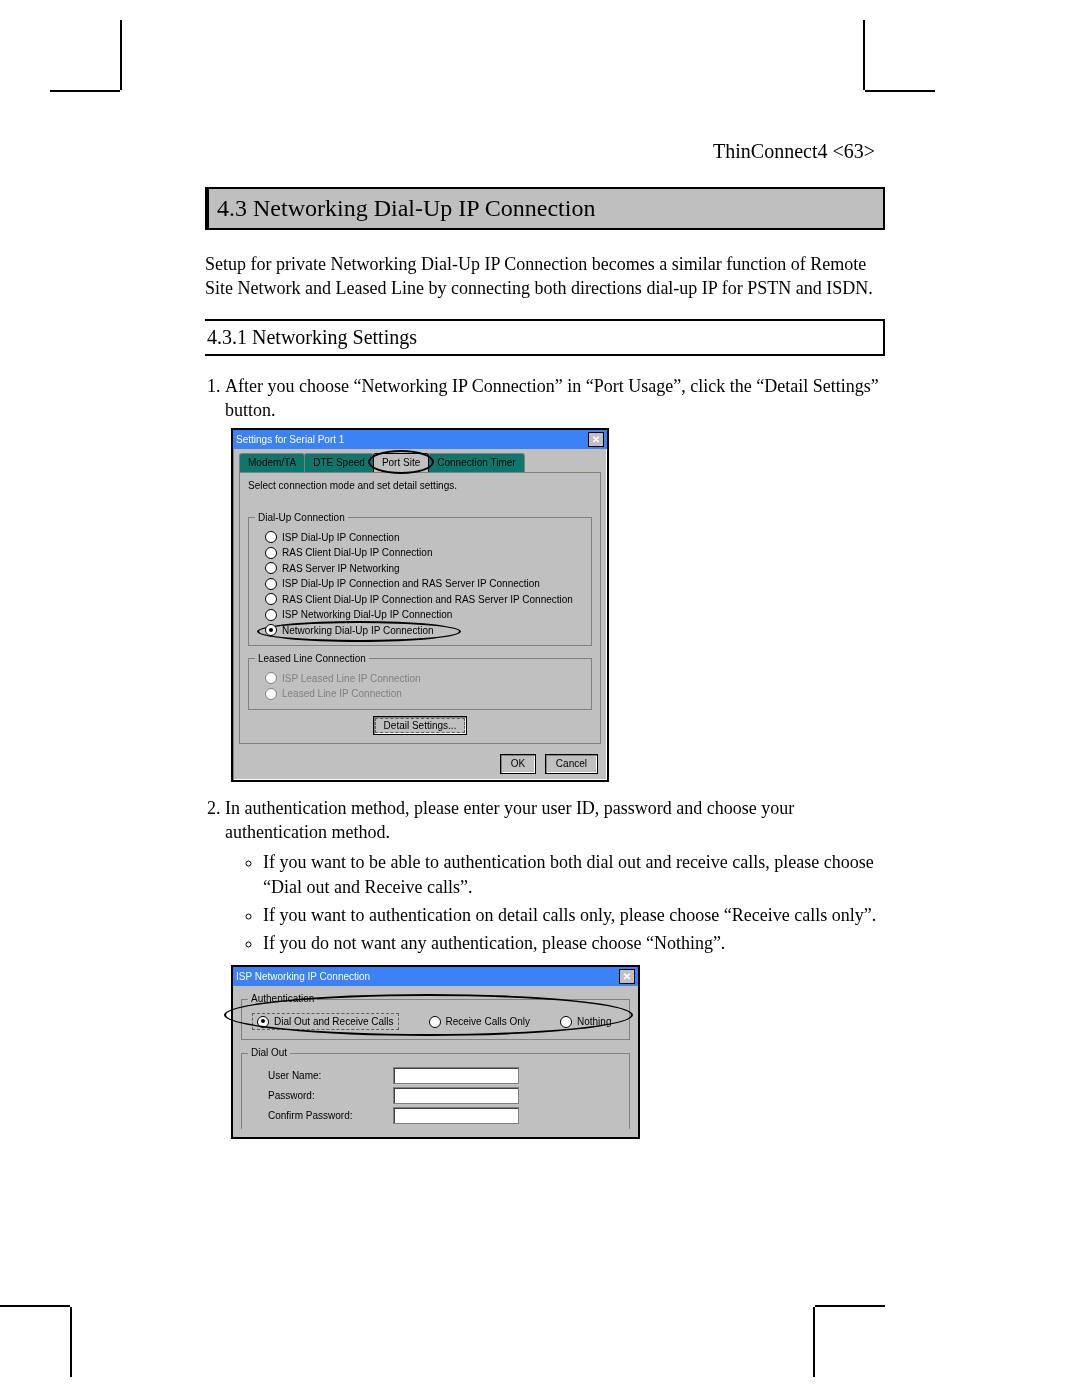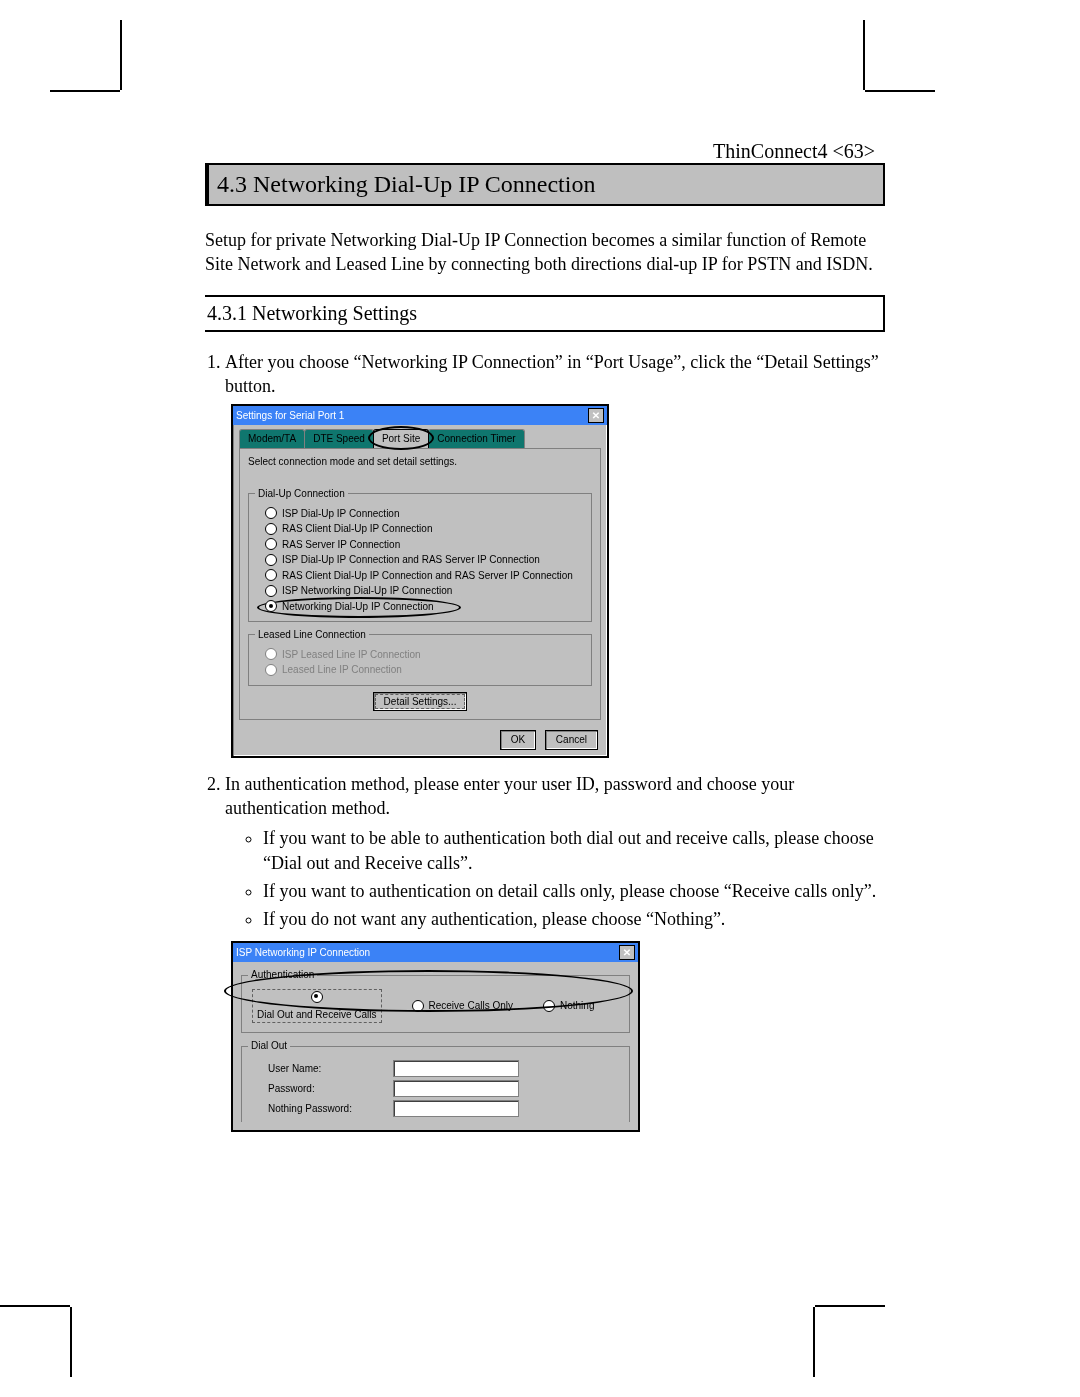--- a/index.html
+++ b/index.html
@@ -38,20 +38,21 @@
 
   .content {
     position: absolute;
     top: 140px;
     left: 205px;
     width: 680px;
   }
   .page-header {
     text-align: right;
     font-size: 20px;
+    margin-bottom: 24px;
     padding-right: 10px;
   }
   .section-title {
     background: #bfbfbf;
     border: 2px solid #000;
     border-left-width: 4px;
     padding: 6px 8px;
     font-size: 24px;
     margin-bottom: 22px;
   }
@@ -227,21 +228,20 @@
     gap: 30px;
     padding: 3px 4px;
   }
   .auth-opt {
     display: flex; align-items: center; gap: 5px;
     font-size: 10px;
   }
   .auth-opt.first {
     border: 1px dashed #606060;
     padding: 1px 4px;
-    flex-direction: column;
   }
   .auth-oval {
     position: relative;
   }
   .auth-oval::after {
     content: "";
     position: absolute;
     border: 2px solid #000;
     border-radius: 50%;
     top: -12px; left: -18px;
@@ -309,21 +309,21 @@
               <div class="radio-row">
                 <span class="radio"></span>
                   <span>ISP Dial-Up IP Connection</span>
               </div>
               <div class="radio-row">
                 <span class="radio"></span>
                   <span>RAS Client Dial-Up IP Connection</span>
               </div>
               <div class="radio-row">
                 <span class="radio"></span>
-                  <span>RAS Server IP Connection</span>
+                  <span>RAS Server IP Networking</span>
               </div>
               <div class="radio-row">
                 <span class="radio"></span>
                   <span>ISP Dial-Up IP Connection and RAS Server IP Connection</span>
               </div>
               <div class="radio-row">
                 <span class="radio"></span>
                   <span>RAS Client Dial-Up IP Connection and RAS Server IP Connection</span>
               </div>
               <div class="radio-row">
@@ -393,21 +393,21 @@
               <legend>Dial Out</legend>
               <div class="form-row">
                 <label>User Name:</label>
                 <input type="text" style="">
               </div>
               <div class="form-row">
                 <label>Password:</label>
                 <input type="password" style="">
               </div>
               <div class="form-row">
-                <label>Nothing Password:</label>
+                <label>Confirm Password:</label>
                 <input type="password" style="">
               </div>
             </fieldset>
           </div>
         </div>
       </li>
     </ol>
   </div>
 </div>
 

